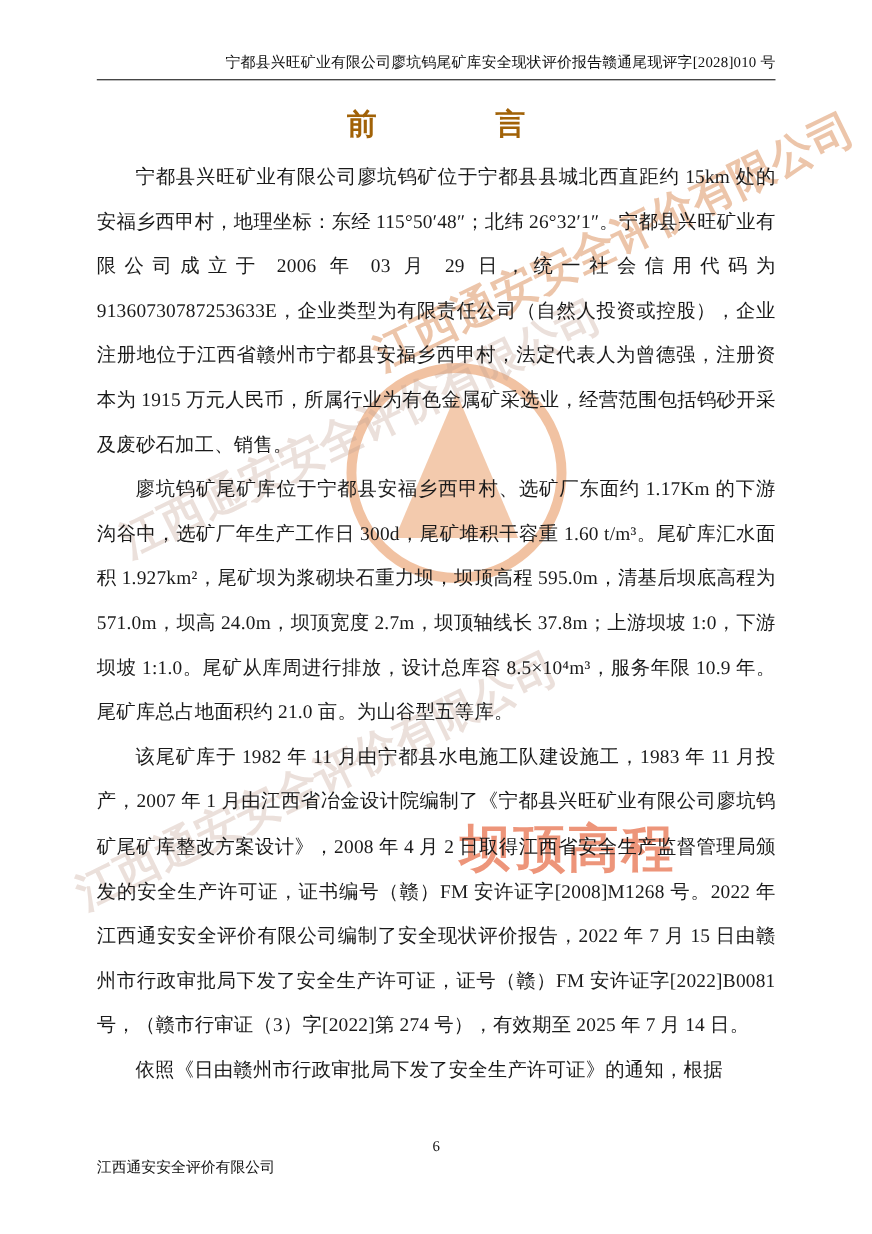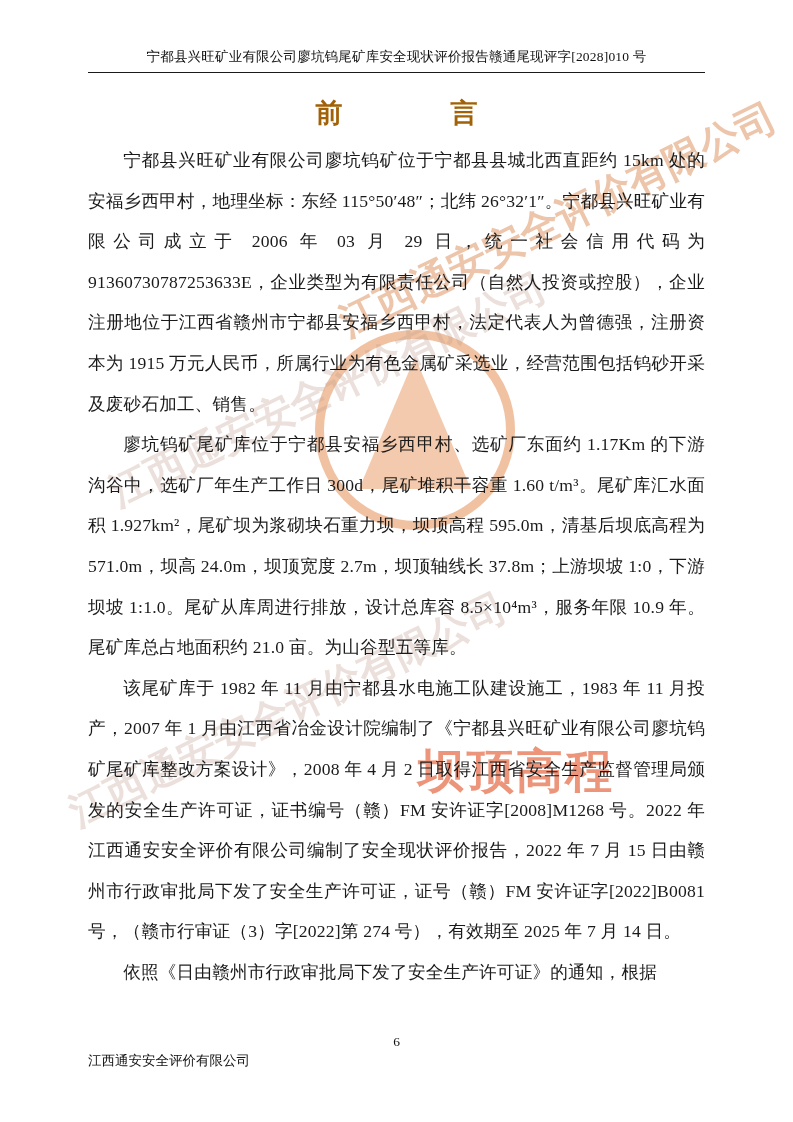--- a/index.html
+++ b/index.html
@@ -16,21 +16,21 @@
     overflow: hidden;
     font-family: "Liberation Serif", "DejaVu Serif", serif;
     color: #1a1a1a;
   }
   .header {
     position: absolute;
     top: 48px;
     left: 88px;
     right: 88px;
     display: flex;
-    justify-content: center;
+    justify-content: flex-end;
     align-items: baseline;
     font-size: 13.5px;
     letter-spacing: 0.2px;
     color: #111;
   }
   .header-rule {
     position: absolute;
     top: 72px;
     left: 88px;
     right: 88px;

